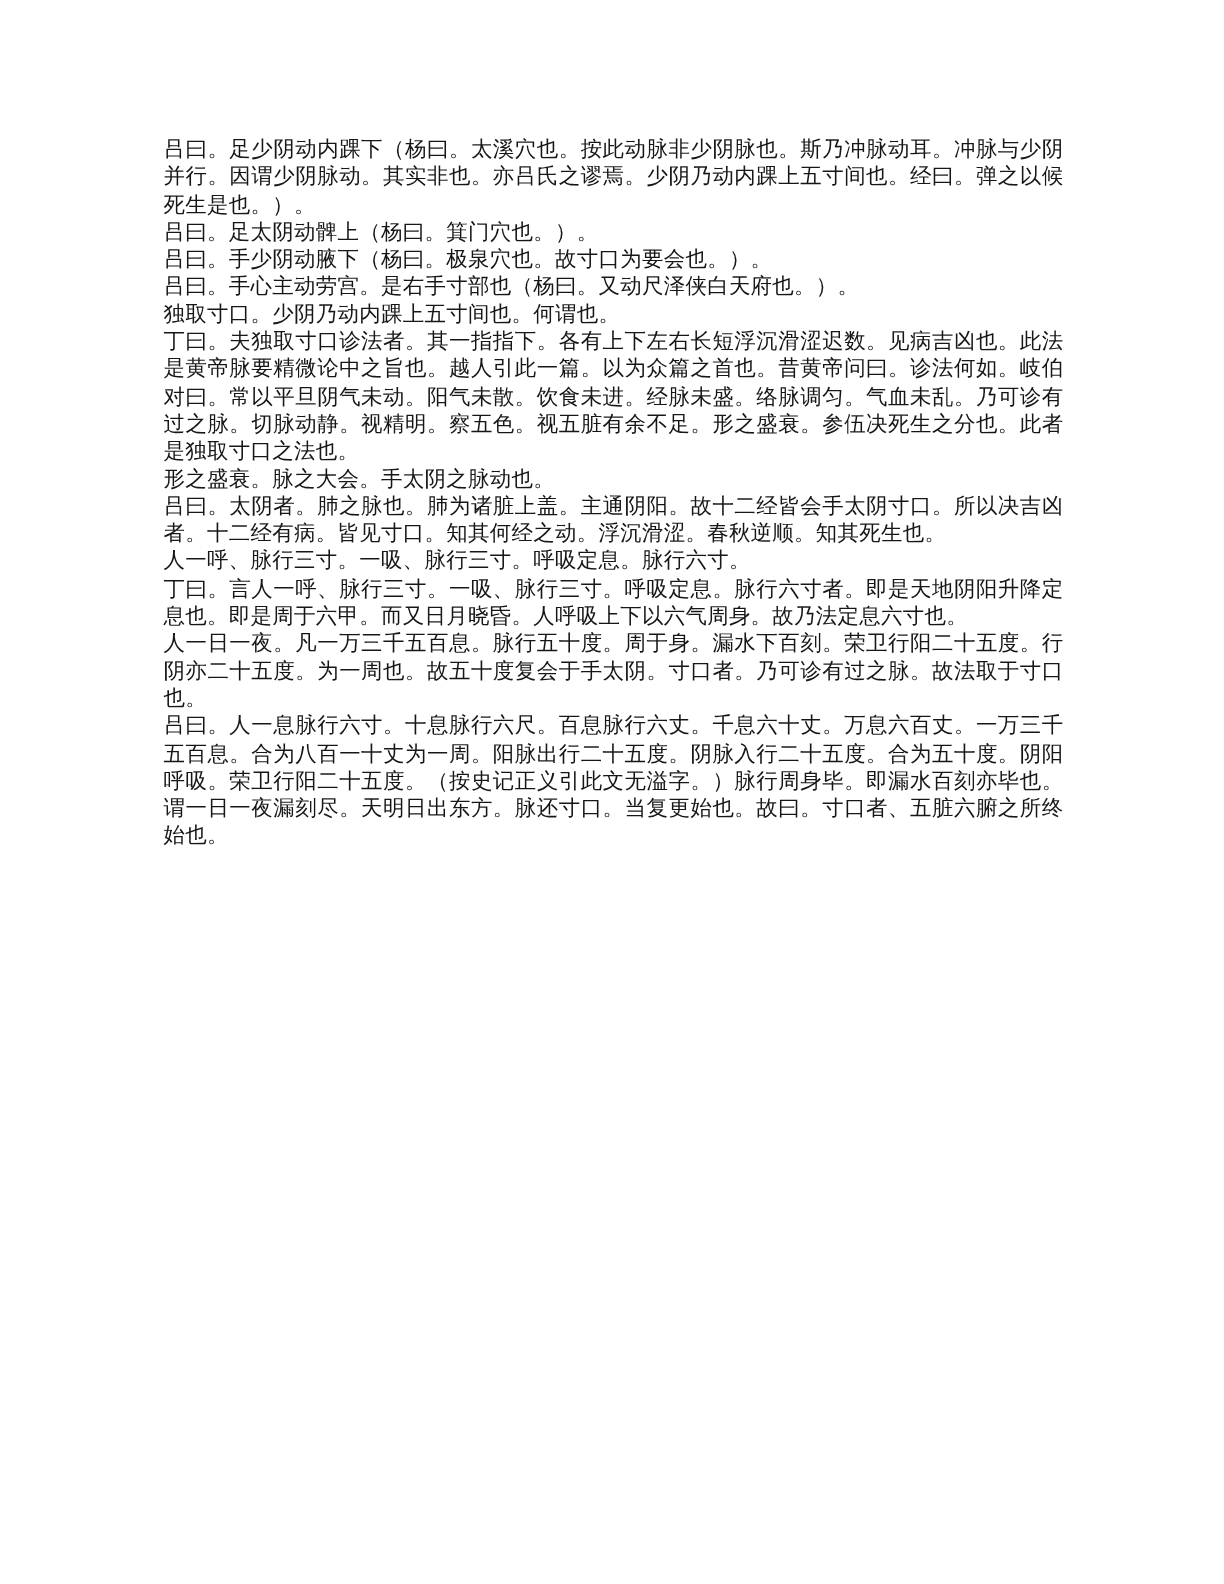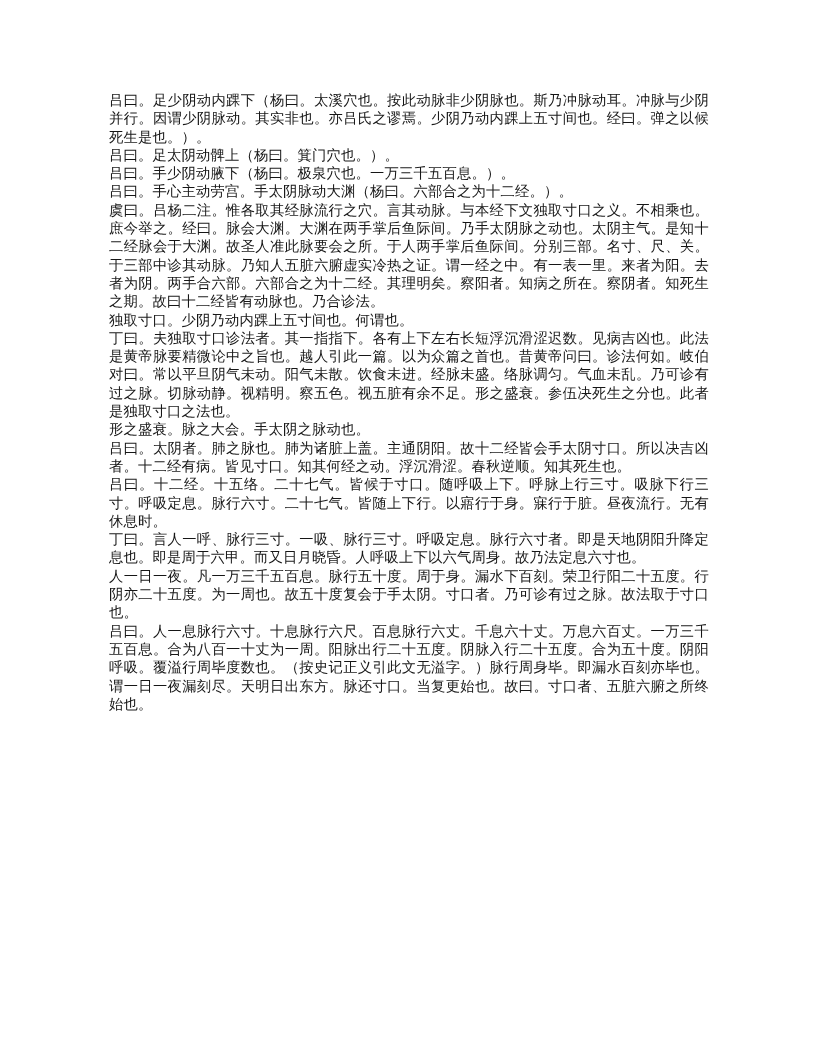--- a/index.html
+++ b/index.html
@@ -31,24 +31,23 @@
     word-break: break-all;
     letter-spacing: 0.2px;
   }
 </style>
 </head>
 <body>
 
 <div class="page">
   <p>吕曰。足少阴动内踝下（杨曰。太溪穴也。按此动脉非少阴脉也。斯乃冲脉动耳。冲脉与少阴并行。因谓少阴脉动。其实非也。亦吕氏之谬焉。少阴乃动内踝上五寸间也。经曰。弹之以候死生是也。）。</p>
   <p>吕曰。足太阴动髀上（杨曰。箕门穴也。）。</p>
-  <p>吕曰。手少阴动腋下（杨曰。极泉穴也。一万三千五百息。）。</p>
-  <p>吕曰。手心主动劳宫。手太阴脉动大渊（杨曰。六部合之为十二经。）。</p>
-  <p>虞曰。吕杨二注。惟各取其经脉流行之穴。言其动脉。与本经下文独取寸口之义。不相乘也。庶今举之。经曰。脉会大渊。大渊在两手掌后鱼际间。乃手太阴脉之动也。太阴主气。是知十二经脉会于大渊。故圣人准此脉要会之所。于人两手掌后鱼际间。分别三部。名寸、尺、关。于三部中诊其动脉。乃知人五脏六腑虚实冷热之证。谓一经之中。有一表一里。来者为阳。去者为阴。两手合六部。六部合之为十二经。其理明矣。察阳者。知病之所在。察阴者。知死生之期。故曰十二经皆有动脉也。乃合诊法。</p>
+  <p>吕曰。手少阴动腋下（杨曰。极泉穴也。故寸口为要会也。）。</p>
+  <p>吕曰。手心主动劳宫。是右手寸部也（杨曰。又动尺泽侠白天府也。）。</p>
   <p>独取寸口。少阴乃动内踝上五寸间也。何谓也。</p>
   <p>丁曰。夫独取寸口诊法者。其一指指下。各有上下左右长短浮沉滑涩迟数。见病吉凶也。此法是黄帝脉要精微论中之旨也。越人引此一篇。以为众篇之首也。昔黄帝问曰。诊法何如。岐伯对曰。常以平旦阴气未动。阳气未散。饮食未进。经脉未盛。络脉调匀。气血未乱。乃可诊有过之脉。切脉动静。视精明。察五色。视五脏有余不足。形之盛衰。参伍决死生之分也。此者是独取寸口之法也。</p>
   <p>形之盛衰。脉之大会。手太阴之脉动也。</p>
   <p>吕曰。太阴者。肺之脉也。肺为诸脏上盖。主通阴阳。故十二经皆会手太阴寸口。所以决吉凶者。十二经有病。皆见寸口。知其何经之动。浮沉滑涩。春秋逆顺。知其死生也。</p>
-  <p>吕曰。十二经。十五络。二十七气。皆候于寸口。随呼吸上下。呼脉上行三寸。吸脉下行三寸。呼吸定息。脉行六寸。二十七气。皆随上下行。以寤行于身。寐行于脏。昼夜流行。无有休息时。</p>
+  <p>人一呼、脉行三寸。一吸、脉行三寸。呼吸定息。脉行六寸。</p>
   <p>丁曰。言人一呼、脉行三寸。一吸、脉行三寸。呼吸定息。脉行六寸者。即是天地阴阳升降定息也。即是周于六甲。而又日月晓昏。人呼吸上下以六气周身。故乃法定息六寸也。</p>
   <p>人一日一夜。凡一万三千五百息。脉行五十度。周于身。漏水下百刻。荣卫行阳二十五度。行阴亦二十五度。为一周也。故五十度复会于手太阴。寸口者。乃可诊有过之脉。故法取于寸口也。</p>
-  <p>吕曰。人一息脉行六寸。十息脉行六尺。百息脉行六丈。千息六十丈。万息六百丈。一万三千五百息。合为八百一十丈为一周。阳脉出行二十五度。阴脉入行二十五度。合为五十度。阴阳呼吸。覆溢行周毕度数也。（按史记正义引此文无溢字。）脉行周身毕。即漏水百刻亦毕也。谓一日一夜漏刻尽。天明日出东方。脉还寸口。当复更始也。故曰。寸口者、五脏六腑之所终始也。</p>
+  <p>吕曰。人一息脉行六寸。十息脉行六尺。百息脉行六丈。千息六十丈。万息六百丈。一万三千五百息。合为八百一十丈为一周。阳脉出行二十五度。阴脉入行二十五度。合为五十度。阴阳呼吸。荣卫行阳二十五度。（按史记正义引此文无溢字。）脉行周身毕。即漏水百刻亦毕也。谓一日一夜漏刻尽。天明日出东方。脉还寸口。当复更始也。故曰。寸口者、五脏六腑之所终始也。</p>
 </div>
 
 </body></html>

